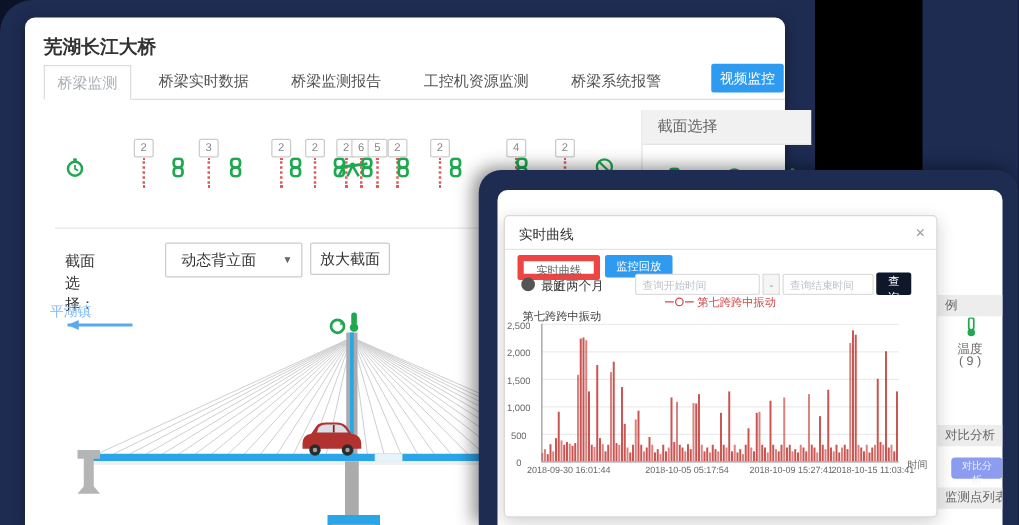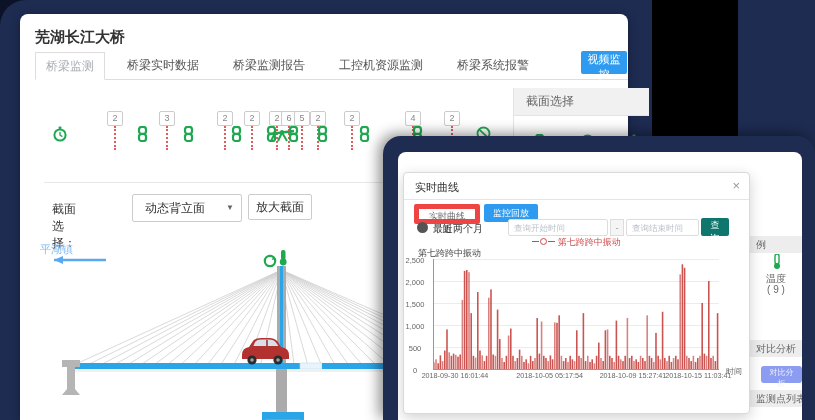--- a/index.html
+++ b/index.html
@@ -5,21 +5,21 @@
   html,body{margin:0;padding:0;background:#0c1328;font-family:"Liberation Sans","DejaVu Sans",sans-serif;}
   .stage{position:relative;width:815px;height:420px;overflow:hidden;background:#0c1328;}
   .navy-bg{position:absolute;inset:0;background:#1e2c52;border-top-left-radius:26px;}
   .black-box{position:absolute;left:652px;top:0;width:86px;height:138px;background:#000;}
   
   .main-window{position:absolute;left:20px;top:14px;width:608px;height:406px;background:#fff;border-radius:8px 8px 0 0;box-shadow:0 2px 10px rgba(0,0,0,.35);}
   .win-title{position:absolute;left:15px;top:14px;font-size:15px;font-weight:bold;color:#333;}
   .tabbar{position:absolute;left:15px;top:38px;right:0;height:27px;border-bottom:1px solid #ddd;}
   .tab{position:absolute;top:0;height:26px;line-height:26px;font-size:12px;color:#555;cursor:pointer;padding:0 10px;}
   .tab.active{border:1px solid #ddd;border-bottom:1px solid #fff;background:#fff;color:#a9aeb5;}
-  .video-btn{position:absolute;right:1px;top:-1px;width:46px;height:23px;background:#2e9bf0;color:#fff;border:none;border-radius:2px;font-size:11px;cursor:pointer;font-family:inherit;}
+  .video-btn{position:absolute;right:1px;top:-1px;width:58px;height:23px;background:#2e9bf0;color:#fff;border:none;border-radius:2px;font-size:11px;cursor:pointer;font-family:inherit;}
   .sensor-row{position:absolute;left:0;top:72px;width:490px;height:70px;}
   .badge{position:absolute;top:25px;width:14px;height:13px;line-height:13px;border:1px solid #ccc;background:#fff;color:#888;font-size:9px;text-align:center;border-radius:2px;}
   .dashline{position:absolute;top:40px;width:0;height:24px;border-left:2px dotted #e05b5b;}
   .s-icon{position:absolute;top:40px;}
   .legend-panel{position:absolute;left:493px;top:74px;width:135px;bottom:0;border-left:1px solid #e4e4e4;}
   .legend-header{height:27px;line-height:27px;background:#f1f1f1;border-bottom:1px solid #e4e4e4;color:#666;font-size:12px;padding-left:12px;}
   .divider{position:absolute;left:24px;top:168px;width:466px;border-top:1px solid #e8e8e8;}
   .section-row{position:absolute;left:32px;top:180px;height:28px;font-size:12px;color:#333;}
   .sec-label{position:absolute;left:0;top:7px;}
   .sec-select{position:absolute;left:80px;top:0;width:96px;height:26px;border:1px solid #ccc;border-radius:2px;background:#fff;font-size:12px;color:#333;line-height:26px;padding-left:12px;cursor:pointer;}
@@ -37,21 +37,21 @@
   .dlg-header{position:absolute;left:0;top:0;right:0;height:26px;border-bottom:1px solid #e5e5e5;}
   .dlg-title{position:absolute;left:11px;top:7px;font-size:11px;color:#333;}
   .dlg-close{position:absolute;right:9px;top:5px;font-size:13px;color:#999;cursor:pointer;}
   .dlg-tab1{position:absolute;left:10px;top:31px;width:66px;height:20px;border:5px solid #ef4444;border-radius:2px;background:#fff;color:#666;font-size:9px;cursor:pointer;font-family:inherit;}
   .dlg-tab2{position:absolute;left:80px;top:31px;width:54px;height:18px;border:none;border-radius:2px;background:#2e9bf0;color:#fff;font-size:9px;cursor:pointer;font-family:inherit;}
   .radio-wrap{position:absolute;left:13px;top:49px;font-size:10px;color:#333;cursor:pointer;}
   .radio-dot{display:inline-block;width:7px;height:7px;border:2px solid #555;border-radius:50%;background:#555;vertical-align:-1px;margin-right:5px;}
   .q-input{position:absolute;top:46px;height:17px;border:1px solid #ddd;border-radius:2px;font-size:8.5px;color:#333;padding:0 5px;box-sizing:border-box;font-family:inherit;}
   .q-input::placeholder{color:#bcc2cc;}
   .q-sep{position:absolute;left:206px;top:46px;width:14px;height:17px;line-height:17px;background:#f5f5f5;border:1px solid #ddd;box-sizing:border-box;text-align:center;color:#999;font-size:9px;}
-  .q-btn{position:absolute;left:297px;top:45px;width:28px;height:18px;background:#0f766e;border:none;border-radius:2px;color:#fff;font-size:9px;cursor:pointer;font-family:inherit;}
+  .q-btn{position:absolute;left:297px;top:45px;width:28px;height:18px;background:#0f172a;border:none;border-radius:2px;color:#fff;font-size:9px;cursor:pointer;font-family:inherit;}
   .chart-legend{position:absolute;left:0;top:63px;width:345px;text-align:center;font-size:9px;color:#d14a4a;}
   .lg-line{display:inline-block;width:7px;height:0;border-top:1px solid #d14a4a;vertical-align:3px;}
   .lg-circle{display:inline-block;width:5px;height:5px;border:1px solid #d14a4a;border-radius:50%;vertical-align:0;margin:0 1px;}
   .chart-title{position:absolute;left:14px;top:74px;font-size:9px;color:#444;}
   .plot{position:absolute;left:29px;top:86px;width:286px;height:110px;}
   .gridline{position:absolute;left:0;width:286px;border-top:1px solid #ececec;}
   .ylab{position:absolute;right:259px;width:30px;text-align:center;font-size:7.5px;color:#666;}
   .xlab{position:absolute;top:198px;font-size:7.2px;color:#666;transform:translateX(-50%);white-space:nowrap;}
   .xaxis-name{position:absolute;left:322px;top:193px;font-size:8px;color:#666;}
 </style>

